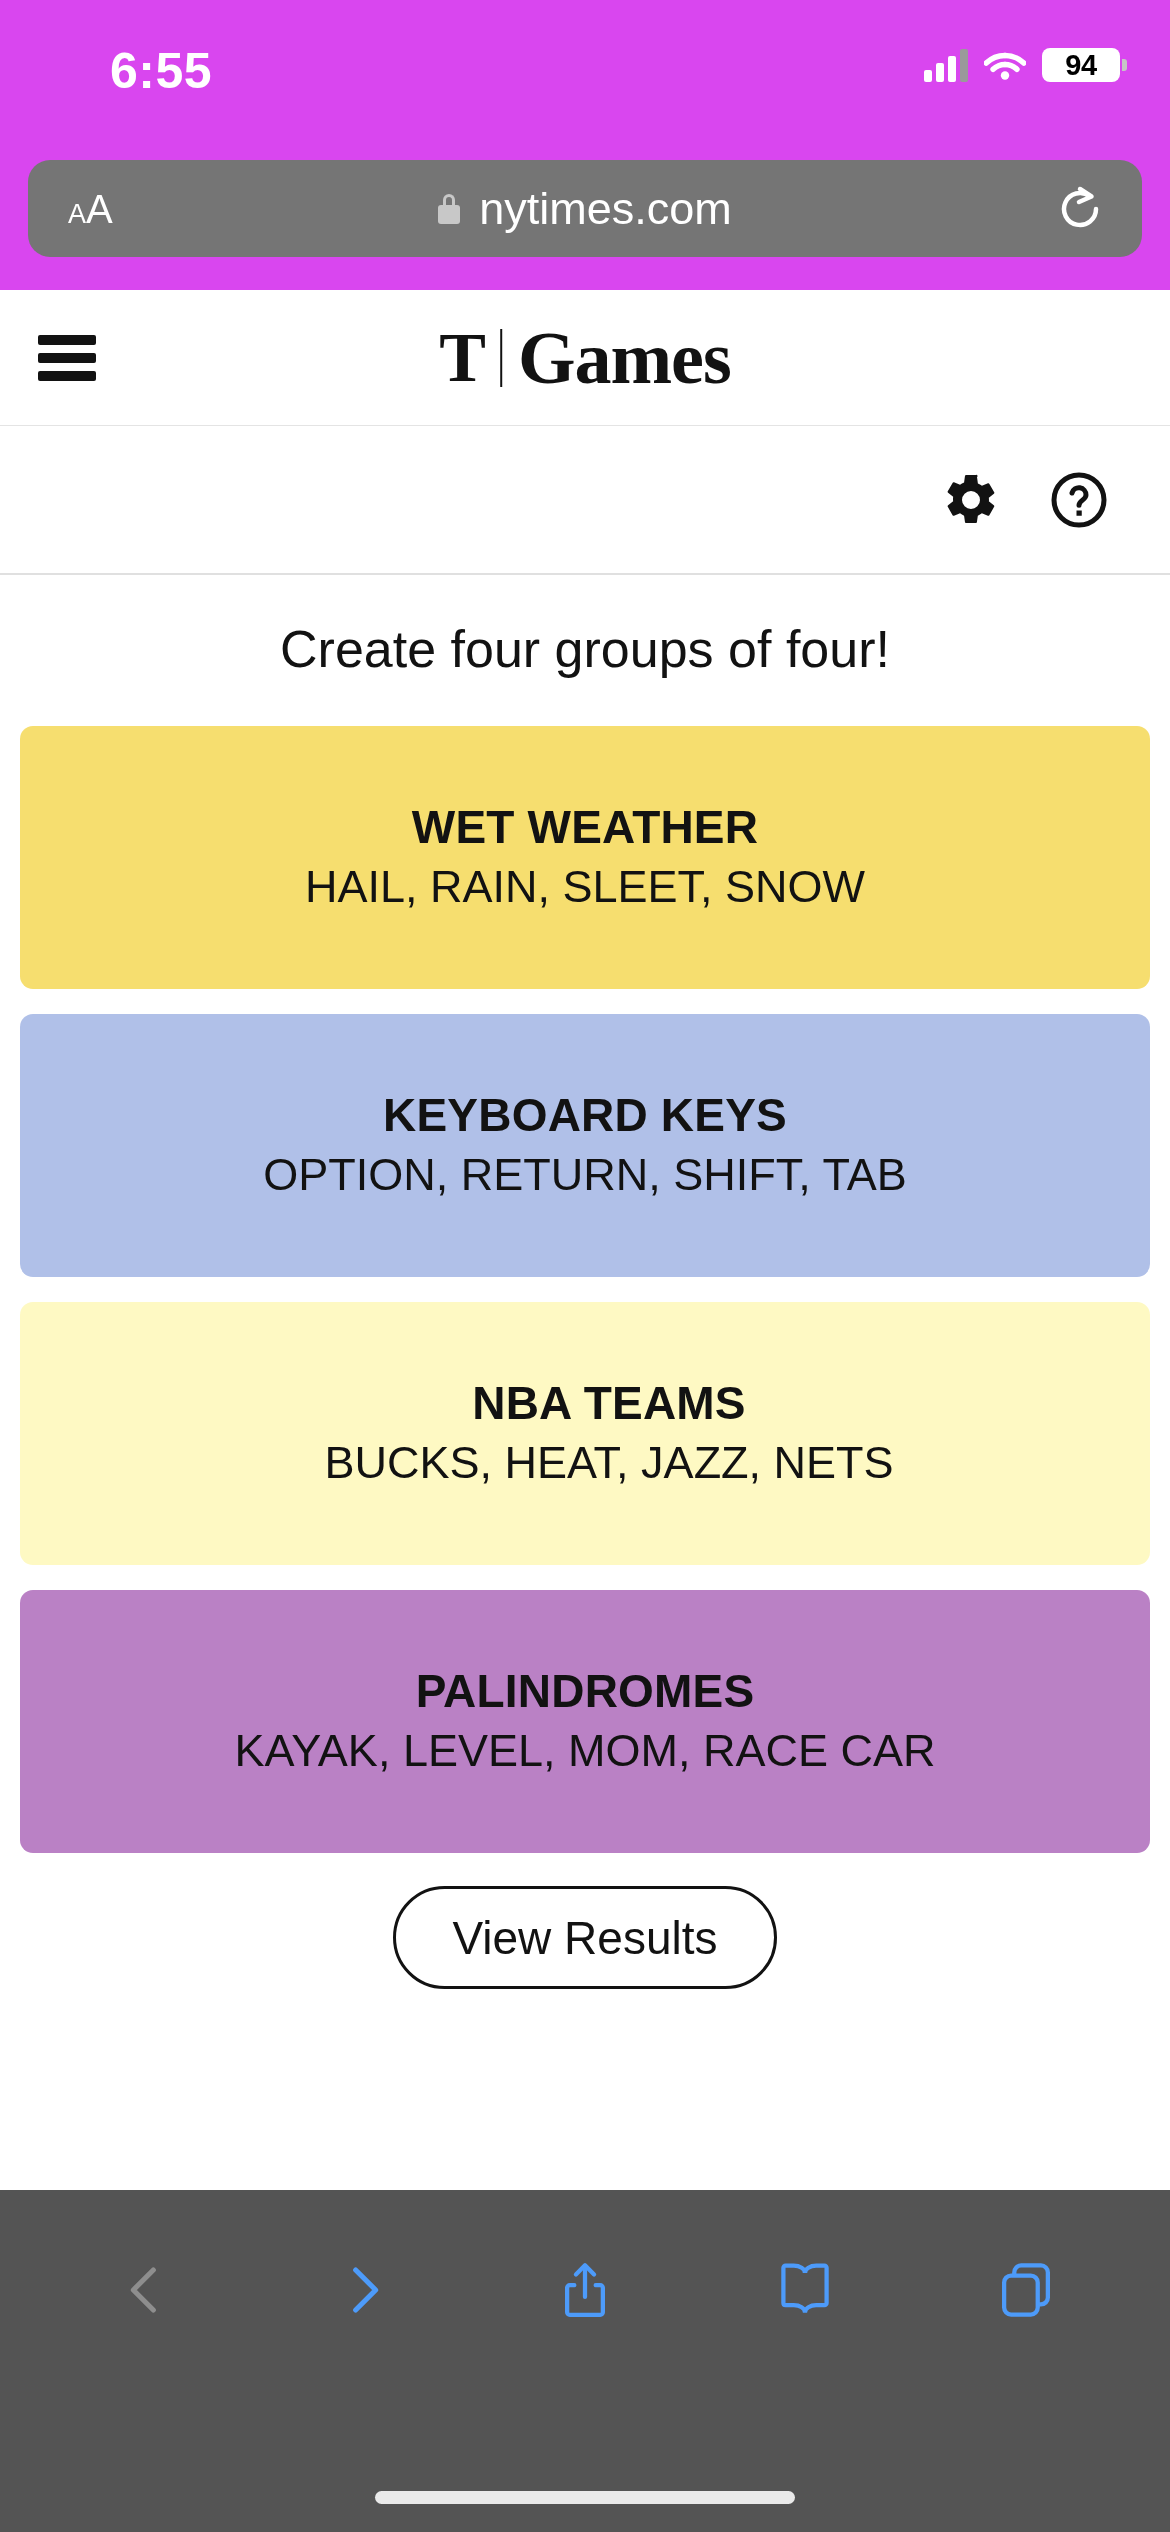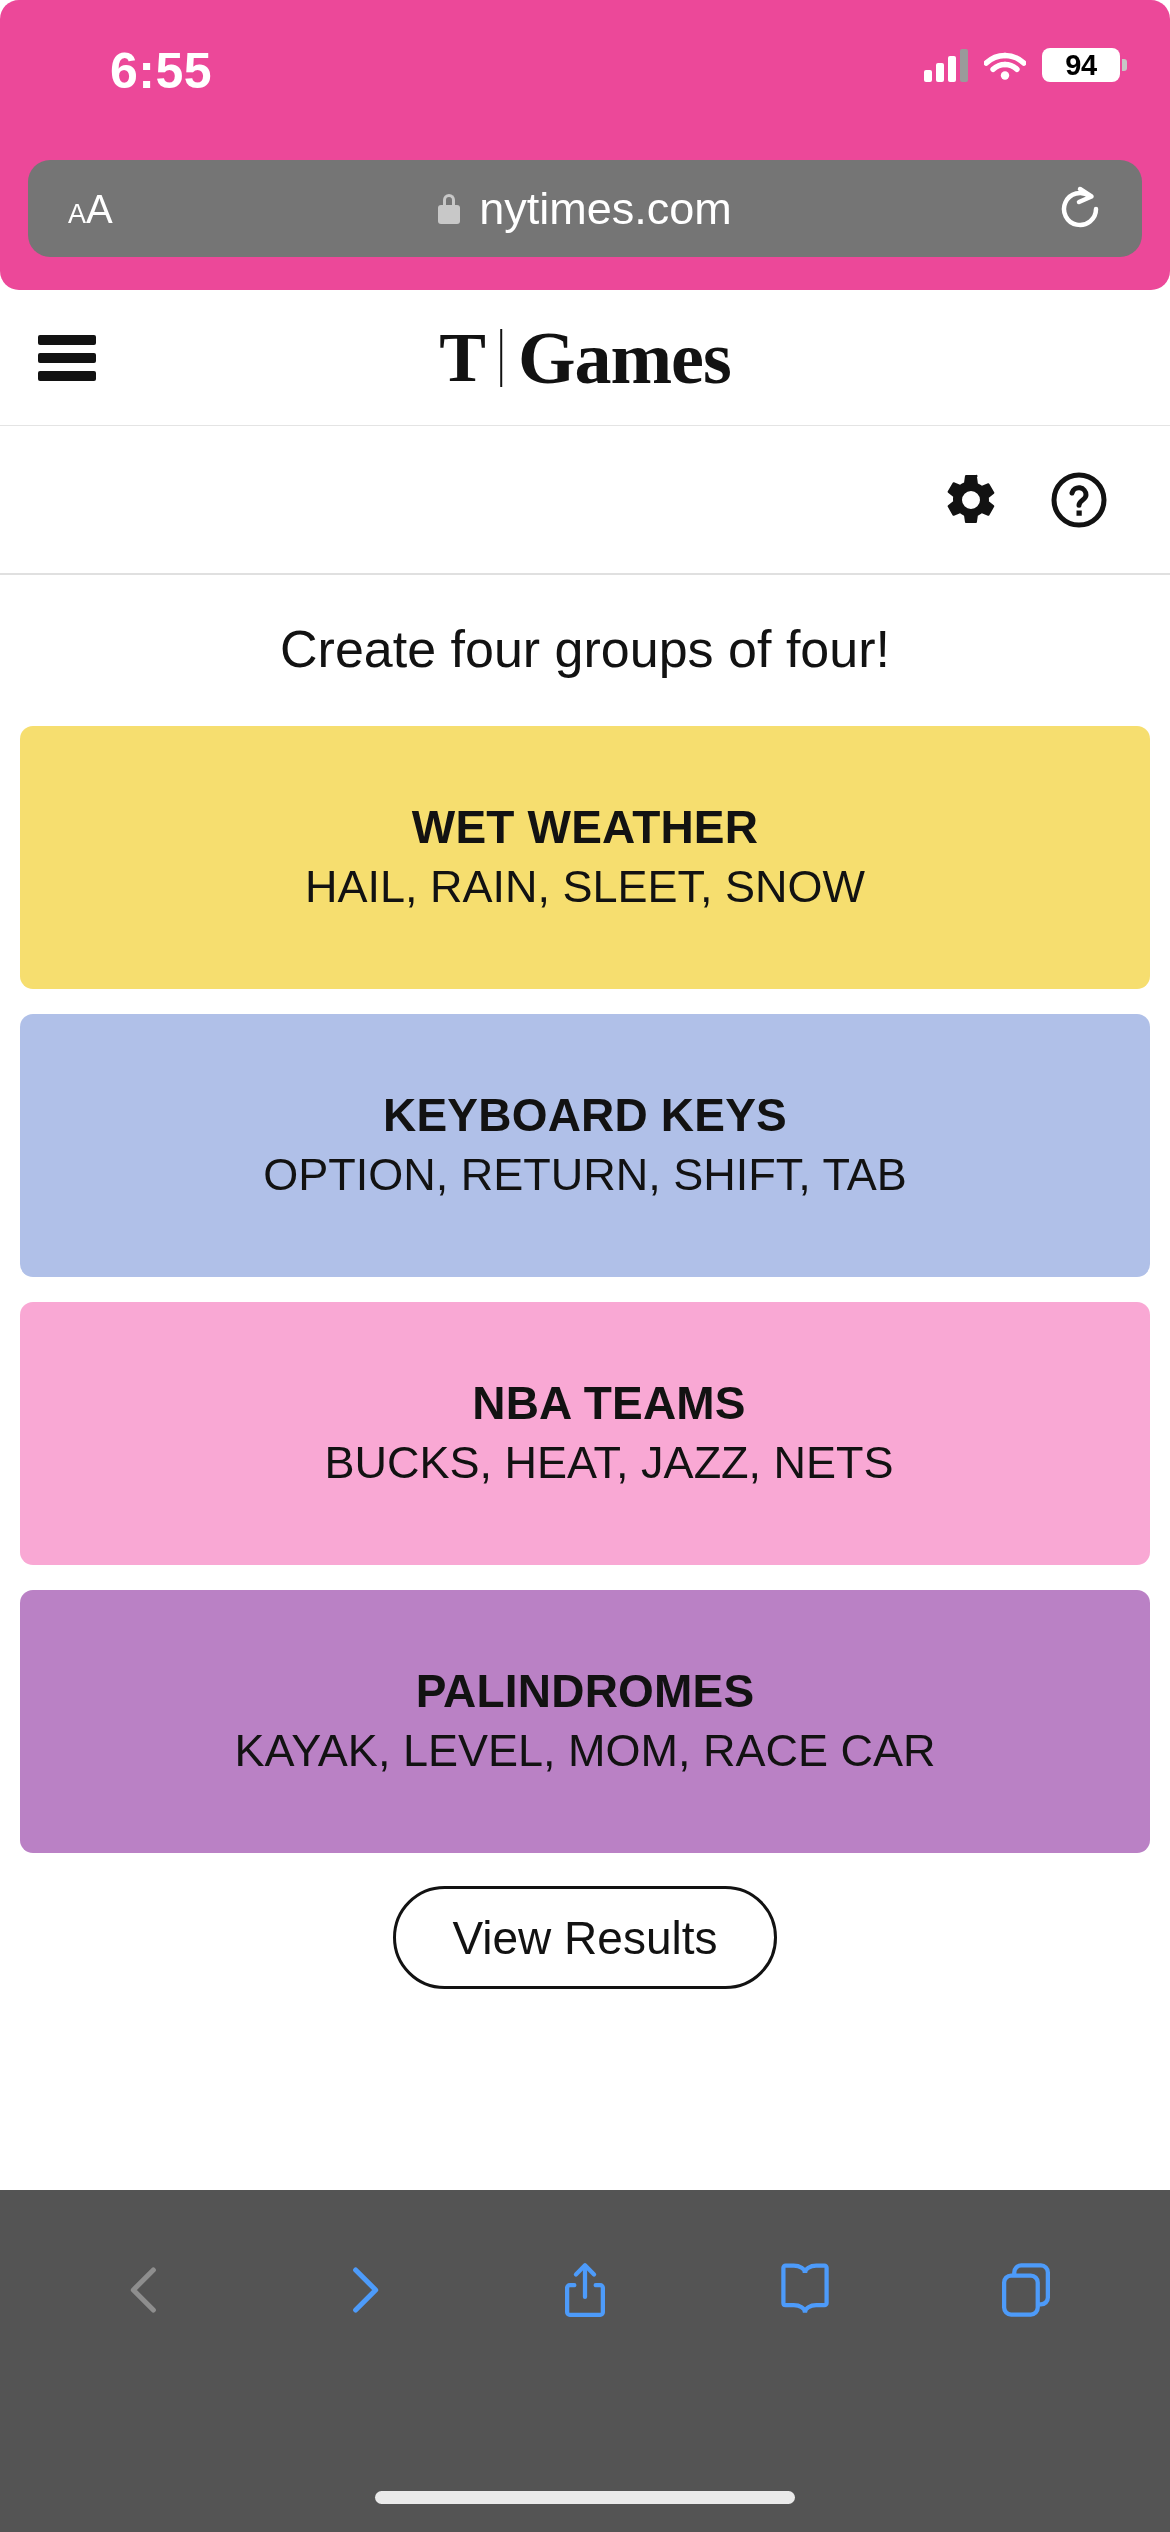--- a/index.html
+++ b/index.html
@@ -7,22 +7,21 @@
     width:1170px; height:2532px;
     background:#ffffff;
     font-family:"Liberation Sans", sans-serif;
     overflow:hidden;
   }
   #screen { position:relative; width:1170px; height:2532px; background:#fff; }
 
   
   .browser-top {
     position:absolute; left:0; top:0; width:1170px; height:290px;
-    background:#ec4899;
-    border-radius:19px;
+    background:#d946ef;
   }
   .statusbar {
     position:absolute; left:0; top:0; width:1170px; height:150px;
   }
   .status-time {
     position:absolute; left:110px; top:42px;
     font-size:50px; font-weight:600; color:#fff;
     letter-spacing:0.5px;
   }
   .status-right {
@@ -259,21 +258,21 @@
       <div class="card" style="background:#F6DE6F;">
         <div class="card-title">WET WEATHER</div>
         <div class="card-members">HAIL, RAIN, SLEET, SNOW</div>
       </div>
 
       <div class="card" style="background:#B0C0E8;">
         <div class="card-title">KEYBOARD KEYS</div>
         <div class="card-members">OPTION, RETURN, SHIFT, TAB</div>
       </div>
 
-      <div class="card" style="background:#f9a8d4;padding-left:48px;">
+      <div class="card" style="background:#fef9c3;padding-left:48px;">
         <div class="card-title">NBA TEAMS</div>
         <div class="card-members">BUCKS, HEAT, JAZZ, NETS</div>
       </div>
 
       <div class="card" style="background:#BA81C5;">
         <div class="card-title">PALINDROMES</div>
         <div class="card-members">KAYAK, LEVEL, MOM, RACE CAR</div>
       </div>
 
     </div>

